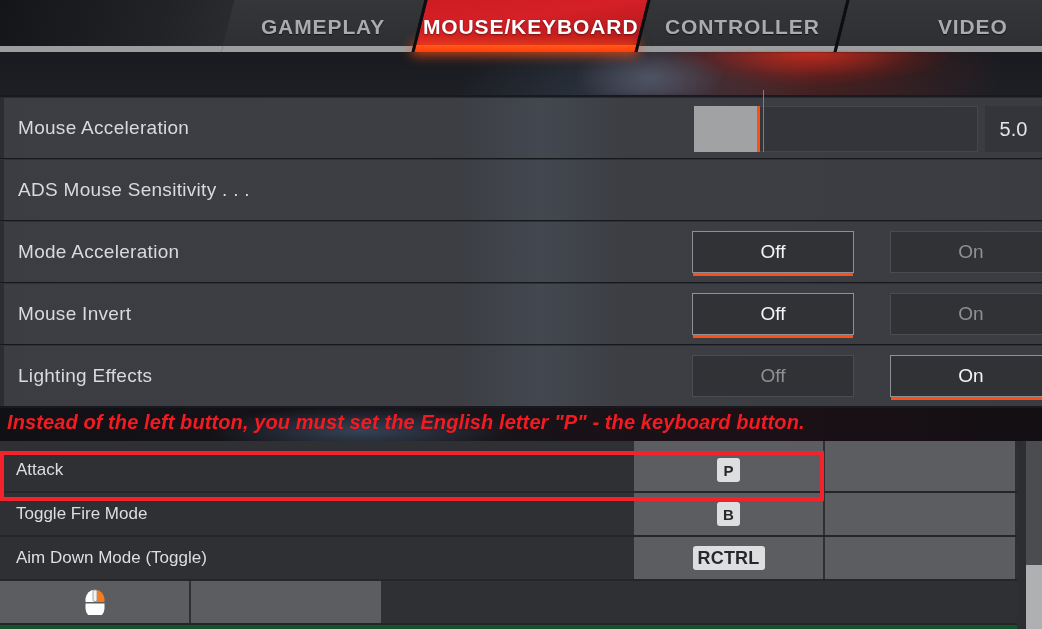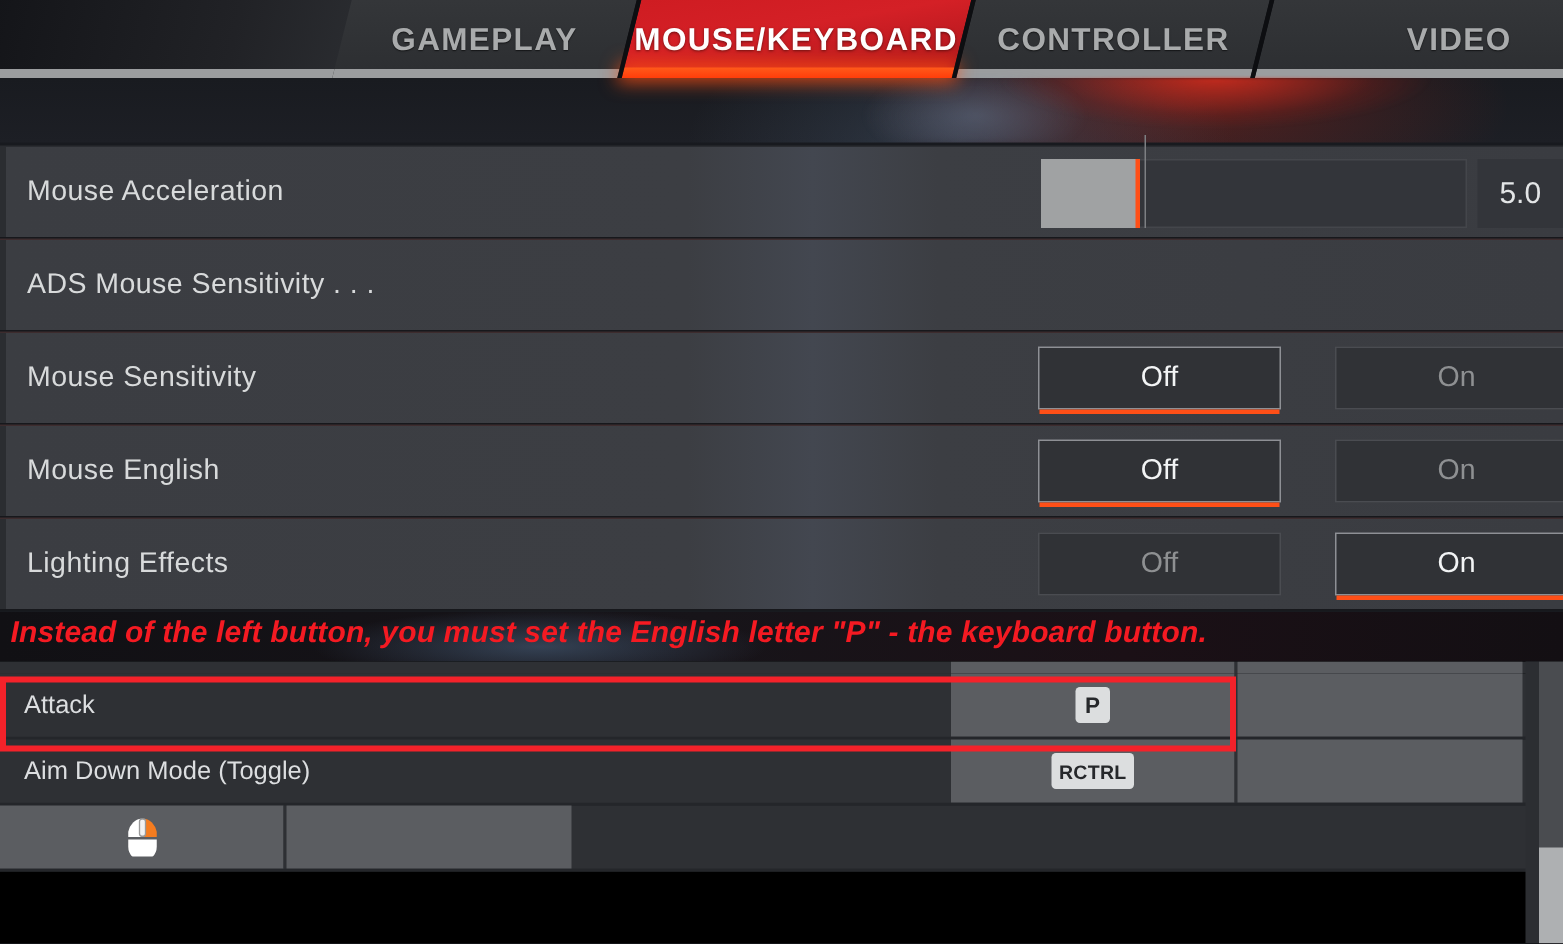--- a/index.html
+++ b/index.html
@@ -250,21 +250,21 @@
     font-style: italic;
   }
 
   
   .binds {
     position: absolute;
     left: 0; top: 441px;
     width: 1042px;
     height: 188px;
     overflow: hidden;
-    background: #000000;
+    background: #14532d;
   }
 
   .bind-sliver {
     position: relative;
     width: 1026px; height: 8px;
     background: #2e3034;
     display: flex;
   }
   .bind-sliver .c2, .bind-sliver .c3 {
     background: #5b5d61;
@@ -318,21 +318,21 @@
     border-radius: 3px;
     color: #26282b;
     font-size: 15px;
     font-weight: bold;
     font-stretch: condensed;
     display: flex;
     align-items: center;
     justify-content: center;
     letter-spacing: 0.2px;
   }
-  .keycap.small { font-size: 13px; }
+  .keycap.small { font-size: 18px; }
 
   
   .mouse-icon { display: block; }
 
   
   .hl-rect {
     position: absolute;
     left: 0; top: 451px;
     width: 824px; height: 50px;
     border: 4px solid #f4222a;
@@ -408,29 +408,29 @@
       </div>
       <div class="slider-tickline"></div>
       <div class="value-box">5.0</div>
     </div>
 
     <div class="srow">
       <div class="srow-label">ADS Mouse Sensitivity . . .</div>
     </div>
 
     <div class="srow">
-      <div class="srow-label">Mouse Sensitivity</div>
+      <div class="srow-label">Mode Acceleration</div>
       <div class="toggles">
         <div class="tgl sel">Off</div>
         <div class="tgl">On</div>
       </div>
     </div>
 
     <div class="srow">
-      <div class="srow-label">Mouse English</div>
+      <div class="srow-label">Mouse Invert</div>
       <div class="toggles">
         <div class="tgl sel">Off</div>
         <div class="tgl">On</div>
       </div>
     </div>
 
     <div class="srow">
       <div class="srow-label">Lighting Effects</div>
       <div class="toggles">
         <div class="tgl">Off</div>
@@ -456,20 +456,30 @@
       <div class="bcol-label">
         <span>Attack</span>
       </div>
       <div class="bcol-bind">
         <div class="keycap">P</div>
       </div>
       <div class="bcol-gap"></div>
       <div class="bcol-bind2"></div>
     </div>
 
+    <div class="brow">
+      <div class="bcol-label">
+        <span>Toggle Fire Mode</span>
+      </div>
+      <div class="bcol-bind">
+        <div class="keycap">B</div>
+      </div>
+      <div class="bcol-gap"></div>
+      <div class="bcol-bind2"></div>
+    </div>
 
     <div class="brow">
       <div class="bcol-label">
         <span>Aim Down Mode (Toggle)</span>
       </div>
       <div class="bcol-bind">
         <div class="keycap small">RCTRL</div>
       </div>
       <div class="bcol-gap"></div>
       <div class="bcol-bind2"></div>

